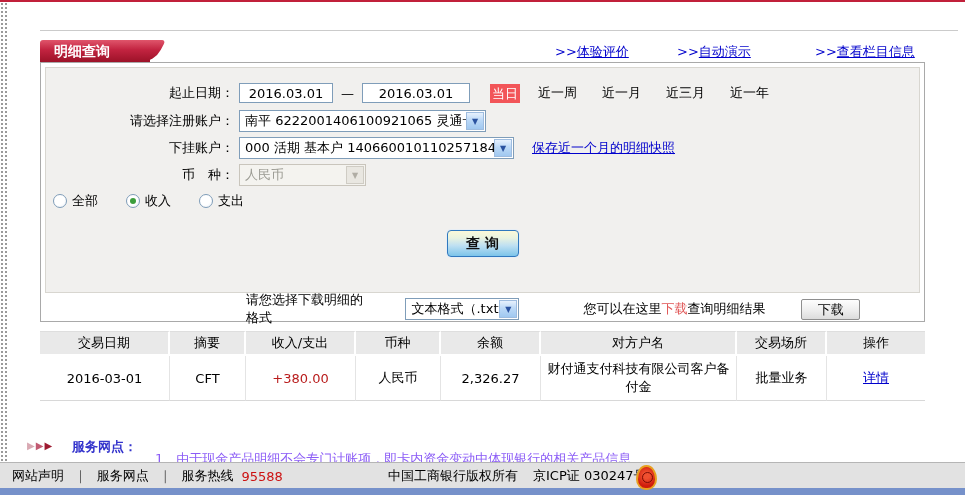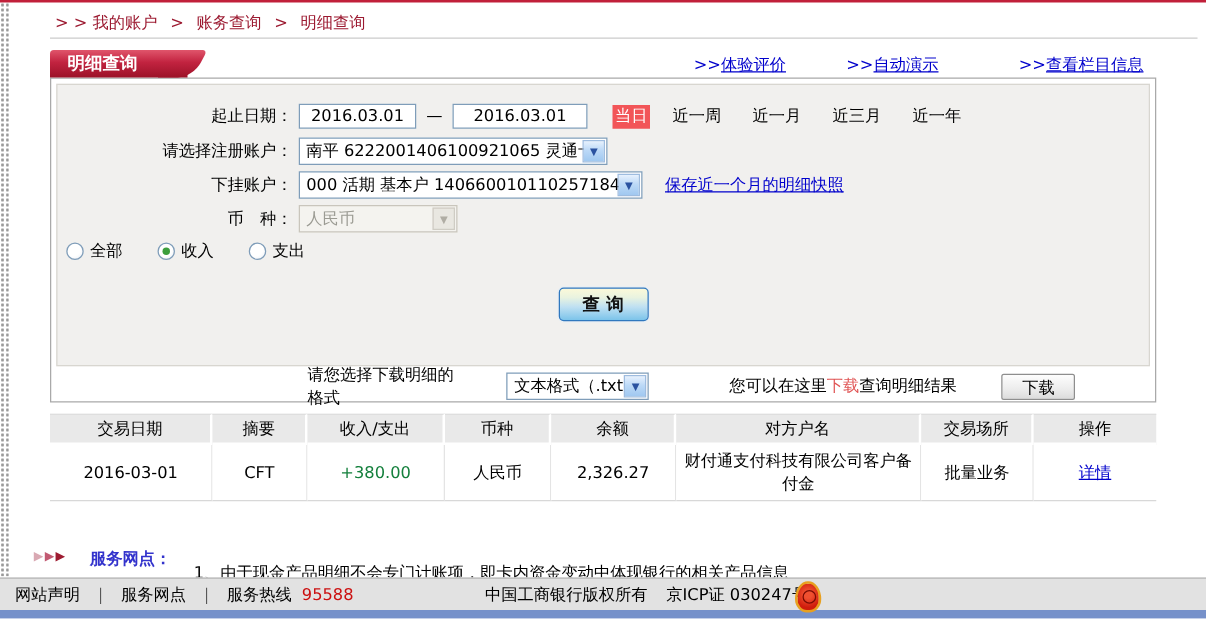--- a/index.html
+++ b/index.html
@@ -83,28 +83,28 @@
   
   .detail-table { position:absolute; left:40px; top:331px; width:885px;
     border-collapse:separate; border-spacing:0; font-size:13px; }
   .detail-table th { background:#e9e9e9; font-weight:normal; height:20px; padding:1px 2px;
     border-right:2px solid #fff; border-top:1px solid #dedede; border-bottom:2px solid #fff;
     text-align:center; }
   .detail-table th:last-child { border-right:none; }
   .detail-table td { background:#fff; height:42px; padding:1px 4px; text-align:center;
     border-right:1px solid #e4e4e4; border-bottom:1px solid #d8d8d8; }
   .detail-table td:last-child { border-right:none; }
-  .amount-in { color:#15803d; }
+  .amount-in { color:#b91c1c; }
   .detail-link { color:#0000cc; text-decoration:underline; cursor:pointer; }
   
   .notice-arrows { position:absolute; left:27px; top:440px; font-size:10px; letter-spacing:1px; }
   .na1 { color:#d9a9b3; } .na2 { color:#c25a72; } .na3 { color:#9e1b31; }
   .notice-title { position:absolute; left:72px; top:438px; color:#3333cc; font-weight:bold; }
   .notice-line { position:absolute; left:155px; top:451px; width:640px; height:11px;
-    overflow:hidden; color:#000000; line-height:16px; }
+    overflow:hidden; color:#8b5cf6; line-height:16px; }
   
   .footer { position:absolute; left:0; top:462px; width:965px; height:26px;
     background:#e2e2e2; border-top:1px solid #b5b5b5; box-sizing:border-box; }
   .footer-left { position:absolute; left:12px; top:4px; display:flex; align-items:center; }
   .footer-left .fsep { margin:0 10px; color:#444; }
   .f-link { cursor:pointer; }
   .hotline-num { color:#cc1111; margin-left:8px; }
   .f-copy { position:absolute; left:388px; top:4px; }
   .f-icp { position:absolute; left:533px; top:4px; }
   .f-badge { position:absolute; left:636px; top:2px; width:21px; height:25px;
@@ -115,28 +115,20 @@
     border:1px solid #7a0c04; border-radius:50%; }
   .bottom-bar { position:absolute; left:0; top:488px; width:965px; height:7px; background:#7691ca; }
 </style>
 </head>
 <body>
 
 <div class="page">
   <div class="top-line"></div>
   <div class="left-dots"></div>
 
-  <div class="breadcrumb">
-    <span>&gt; &gt;</span>
-    <span class="bc-item">我的账户</span>
-    <span class="bc-sep">&gt;</span>
-    <span class="bc-item">账务查询</span>
-    <span class="bc-sep">&gt;</span>
-    <span class="bc-item">明细查询</span>
-  </div>
   <div class="h-divider"></div>
 
   <div class="tab">
     <span>明细查询</span>
   </div>
 
   <a class="toplink l1"><span class="lk-prefix">&gt;&gt;</span><span class="lk-text">体验评价</span></a>
   <a class="toplink l2"><span class="lk-prefix">&gt;&gt;</span><span class="lk-text">自动演示</span></a>
   <a class="toplink l3"><span class="lk-prefix">&gt;&gt;</span><span class="lk-text">查看栏目信息</span></a>
 

